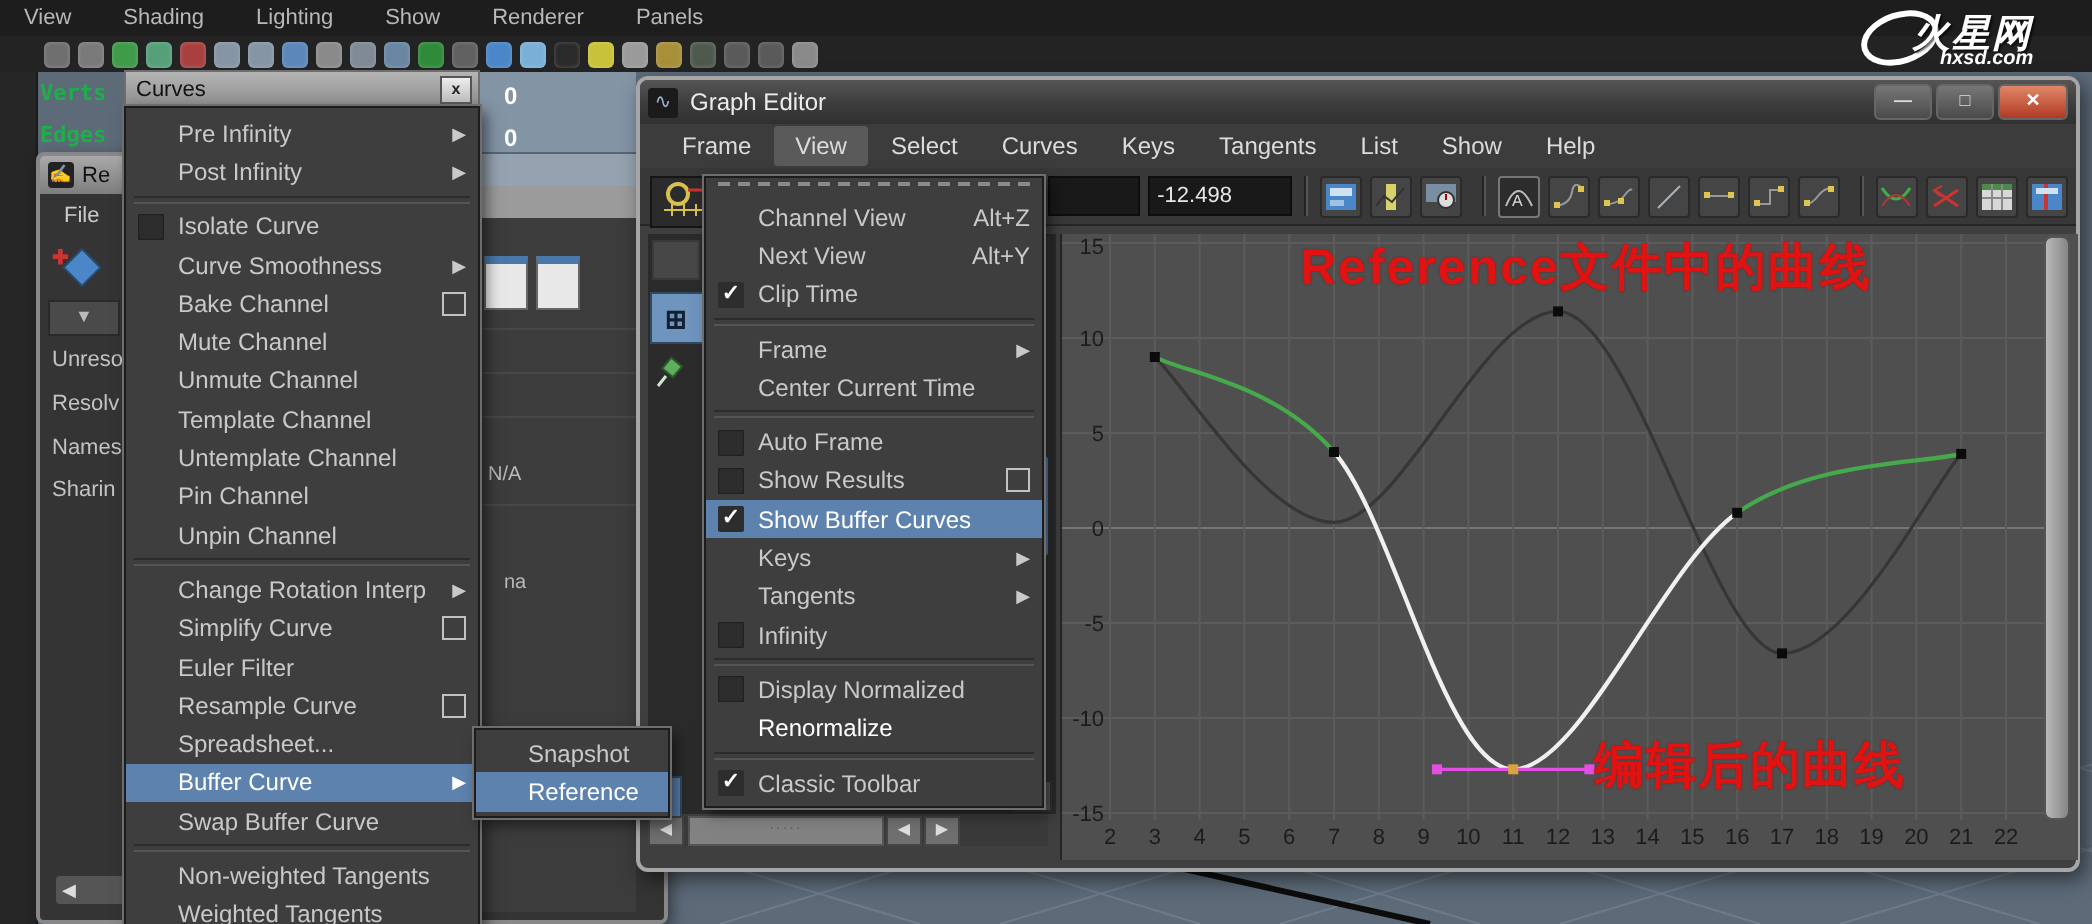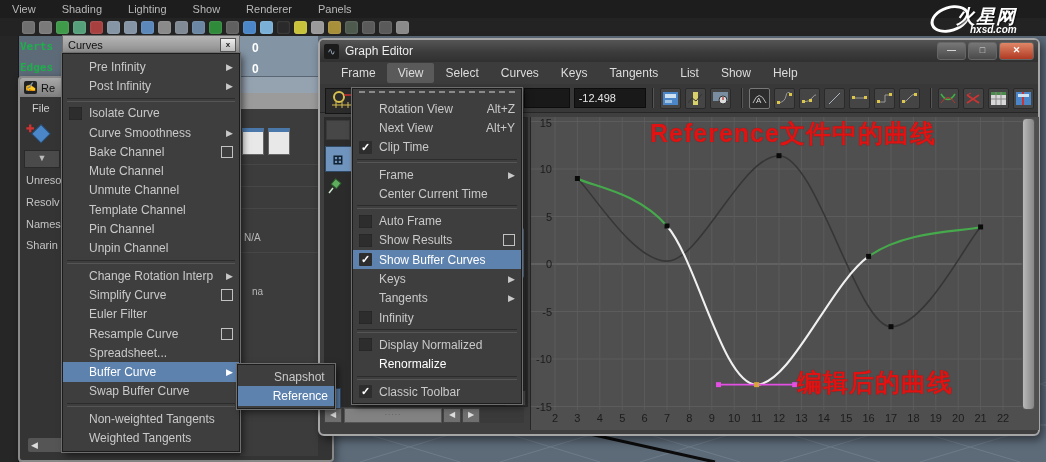--- a/index.html
+++ b/index.html
@@ -63,21 +63,21 @@
   .menu-sep{height:2px;margin:2px 4px;border-top:1px solid #2c2c2c;border-bottom:1px solid #555;}
   .tear-line{height:5px;margin:2px 6px 1px 6px;border-top:2px dashed #8a8a8a;}
 
   
   #curves-menu{left:62px;top:35px;width:178px;z-index:20;}
   #curves-titlebar{height:17px;background:linear-gradient(#b5b5b5,#8d8d8d);display:flex;align-items:center;justify-content:space-between;padding:0 3px 0 5px;border:1px solid #6e6e6e;border-bottom:none;}
   #curves-titlebar .t{font-size:11px;color:#111;}
   #curves-close{width:14px;height:12px;background:linear-gradient(#eee,#bbb);border:1px solid #555;font-size:8px;line-height:11px;text-align:center;color:#222;font-weight:bold;}
   #curves-body{padding:3px 0;}
   #curves-submenu{left:237px;top:364px;width:96px;z-index:21;padding:2px 0;}
-  #curves-submenu .menu-item{justify-content:flex-end;padding-left:16px;}
+  #curves-submenu .menu-item{justify-content:flex-end;padding-left:6px;}
 
   
   #graph-editor{left:318px;top:38px;width:718px;height:394px;background:#3f3f3f;border:2px solid #a6a6a6;border-radius:6px;box-shadow:3px 4px 10px rgba(0,0,0,.5);z-index:10;}
   #ge-titlebar{position:absolute;left:0;top:0;right:0;height:22px;background:linear-gradient(#555 0%,#3c3c3c 55%,#303030 100%);border-radius:4px 4px 0 0;display:flex;align-items:center;padding:0 4px;border-bottom:1px solid #1f1f1f;}
   #ge-titlebar .wicon{width:15px;height:15px;background:#1b1b1b;border-radius:2px;margin-right:6px;color:#9fb4c8;font-size:10px;text-align:center;line-height:15px;}
   #ge-title-text{color:#ececec;font-size:12px;flex:1;}
   .winbtn{width:27px;height:16px;border:1px solid #666;border-radius:3px;background:linear-gradient(#777,#4a4a4a);color:#ddd;font-size:9px;font-weight:bold;text-align:center;line-height:15px;margin-left:2px;}
   .winbtn.close{width:33px;background:linear-gradient(#e08767,#b03a24);color:#fff;}
   #ge-menubar{position:absolute;left:0;top:22px;right:0;height:22px;background:#3c3c3c;display:flex;align-items:center;padding-left:10px;gap:0;border-bottom:1px solid #2a2a2a;}
   .ge-menu{color:#dcdcdc;font-size:12px;padding:3px 11px;}
@@ -451,21 +451,21 @@
   </div>
 
   <div class="annotation" style="left:650px;top:117px;">Reference文件中的曲线</div>
   <div class="annotation" style="left:797px;top:366px;">编辑后的曲线</div>
 
   <div id="view-menu" class="abs menu-panel">
     <div class="tear-line"></div>
     <div>
         <div class="menu-item">
           <span class="mi-check"></span>
-          <span class="mi-label">Rotation View</span>
+          <span class="mi-label">Channel View</span>
           <span class="mi-accel">Alt+Z</span>
         </div>
         <div class="menu-item">
           <span class="mi-check"></span>
           <span class="mi-label">Next View</span>
           <span class="mi-accel">Alt+Y</span>
         </div>
         <div class="menu-item">
           <span class="mi-check on">✓</span>
           <span class="mi-label">Clip Time</span>
@@ -560,20 +560,24 @@
           <span class="mi-check"></span>
           <span class="mi-label">Mute Channel</span>
         </div>
         <div class="menu-item">
           <span class="mi-check"></span>
           <span class="mi-label">Unmute Channel</span>
         </div>
         <div class="menu-item">
           <span class="mi-check"></span>
           <span class="mi-label">Template Channel</span>
+        </div>
+        <div class="menu-item">
+          <span class="mi-check"></span>
+          <span class="mi-label">Untemplate Channel</span>
         </div>
         <div class="menu-item">
           <span class="mi-check"></span>
           <span class="mi-label">Pin Channel</span>
         </div>
         <div class="menu-item">
           <span class="mi-check"></span>
           <span class="mi-label">Unpin Channel</span>
         </div>
         <div class="menu-sep"></div>

